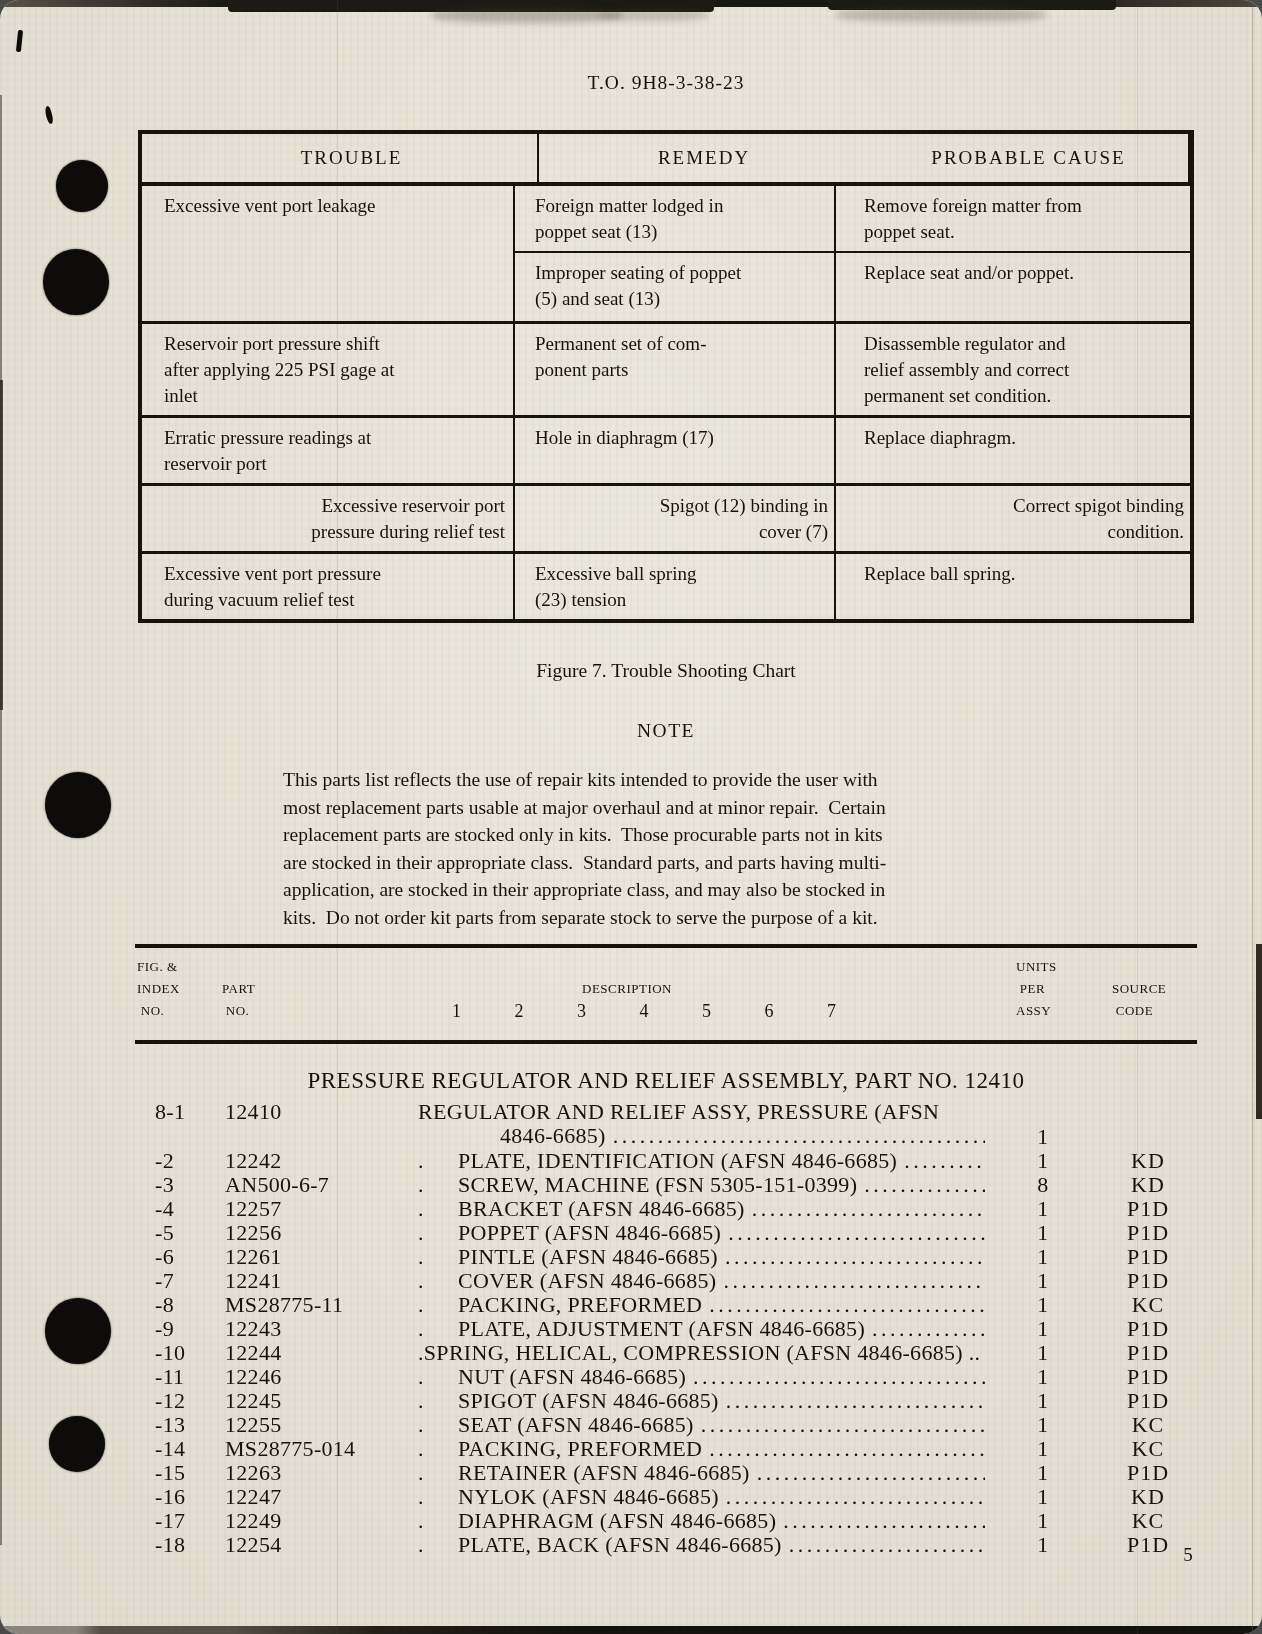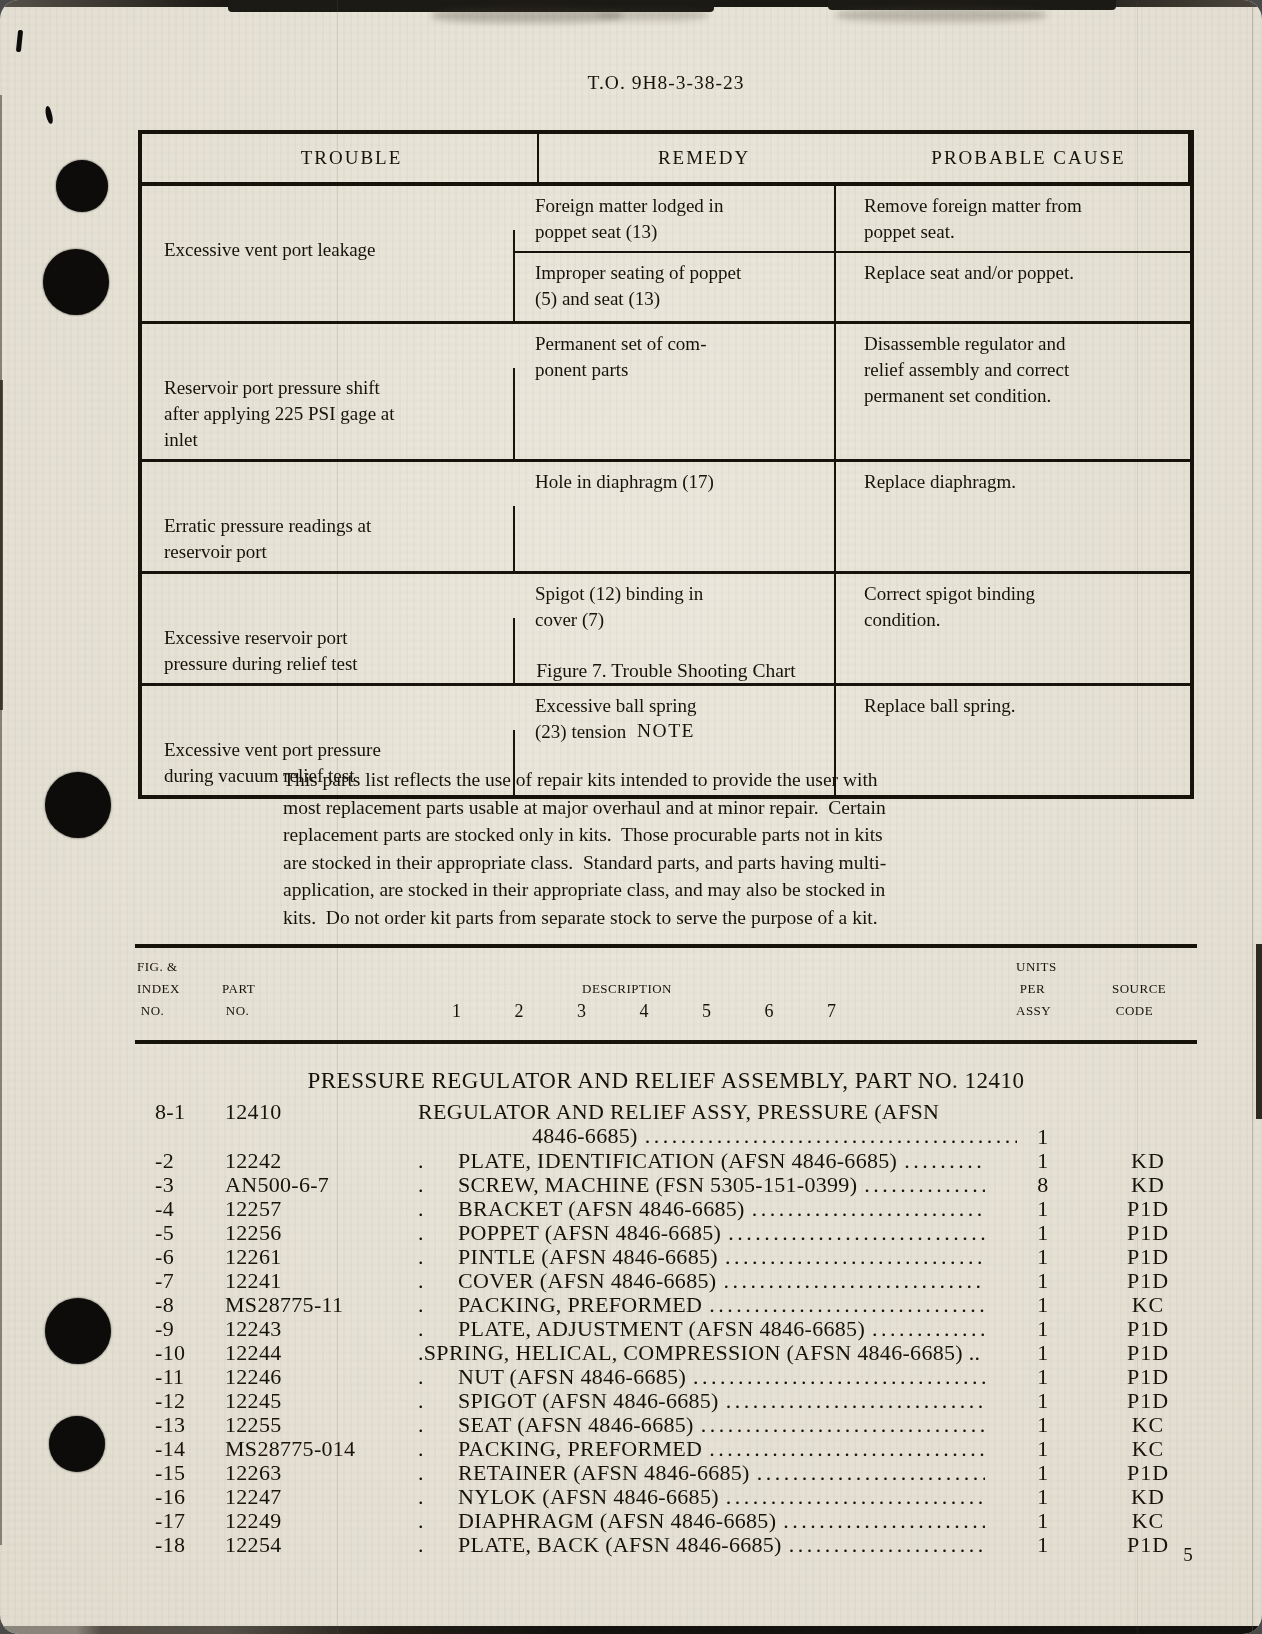--- a/index.html
+++ b/index.html
@@ -38,32 +38,32 @@
      border:4px solid #16130b;font-size:19px;line-height:26px;}
   .tt-header{display:flex;border-bottom:4px solid #16130b;}
   .tt-h{min-height:48px;display:flex;align-items:center;justify-content:center;
      letter-spacing:2px;font-size:19px;margin-left:24px;}
   .w1{width:373px;border-right:2.5px solid #16130b;box-sizing:border-box;}
   .w2{width:321px;border-right:2.5px solid #16130b;box-sizing:border-box;}
   .w3{flex:1;}
   .t-row{display:flex;border-top:3px solid #16130b;}
   .t-row:first-of-type{border-top:none;}
   .t-col1{width:373px;border-right:2.5px solid #16130b;box-sizing:border-box;
-     padding:7px 8px 6px 22px;white-space:pre;margin-top:44px;}
+     padding:7px 8px 6px 22px;white-space:pre;}
   .t-rest{flex:1;display:flex;flex-direction:column;}
   .t-subrow{display:flex;flex:1;}
   .t-subrow + .t-subrow{border-top:2.5px solid #16130b;}
   .t-col2{width:321px;border-right:2.5px solid #16130b;box-sizing:border-box;
      padding:7px 6px 6px 20px;white-space:pre;}
   .t-col3{flex:1;padding:7px 6px 6px 28px;white-space:pre;}
   .t-row:nth-child(1) .t-subrow:nth-child(1){min-height:57px;}
   .t-row:nth-child(1) .t-subrow:nth-child(2){min-height:68px;}
   .t-row:nth-child(2){min-height:74px;}
   .t-row:nth-child(3){min-height:62px;}
-  .t-row:nth-child(4){min-height:59px;}
+  .t-row:nth-child(4){min-height:59px;text-align:right;}
   .t-row:nth-child(5){min-height:58px;}
   .t-row:nth-child(6){min-height:60px;}
   .fig-caption{position:absolute;top:660px;left:138px;width:1056px;text-align:center;font-size:19.5px;}
   .note-head{position:absolute;top:720px;left:138px;width:1056px;text-align:center;
      font-size:19.5px;letter-spacing:1.5px;}
   .note-body{position:absolute;top:766px;left:283px;font-size:19.5px;line-height:27.5px;white-space:pre;}
   
   .rule{position:absolute;left:135px;width:1062px;height:3.5px;background:#16130b;}
   .rule1{top:944px;} .rule2{top:1040px;}
   .ph{position:absolute;font-size:13px;line-height:22px;white-space:pre;letter-spacing:0.5px;}
@@ -79,21 +79,21 @@
   
   .plist{position:absolute;left:138px;top:1100px;width:1062px;font-size:22px;letter-spacing:0.3px;}
   .p-row{position:relative;height:24px;line-height:24px;}
   .p-row.two-line{height:49px;}
   .p-index{position:absolute;left:17px;top:0;}
   .p-part{position:absolute;left:87px;top:0;}
   .p-desc{position:absolute;left:280px;width:567px;top:0;height:24px;display:flex;
      align-items:baseline;overflow:hidden;white-space:nowrap;}
   .two-line .p-desc{overflow:visible;}
   .p-desc-l2{position:absolute;left:362px;width:485px;top:24px;height:24px;display:flex;
-     align-items:baseline;overflow:hidden;white-space:nowrap;margin-left:32px;}
+     align-items:baseline;overflow:hidden;white-space:nowrap;}
   .p-dot{display:inline-block;width:40px;}
   .dots{flex:1;overflow:hidden;white-space:nowrap;letter-spacing:3.5px;margin-left:7px;}
   .p-units{position:absolute;left:885px;width:40px;text-align:center;bottom:0;}
   .p-code{position:absolute;left:955px;width:110px;text-align:center;bottom:0;letter-spacing:1px;}
   .page-number{position:absolute;left:1168px;top:1544px;width:40px;text-align:center;font-size:19px;}
 </style>
 </head>
 <body>
 
 <div class="page">

